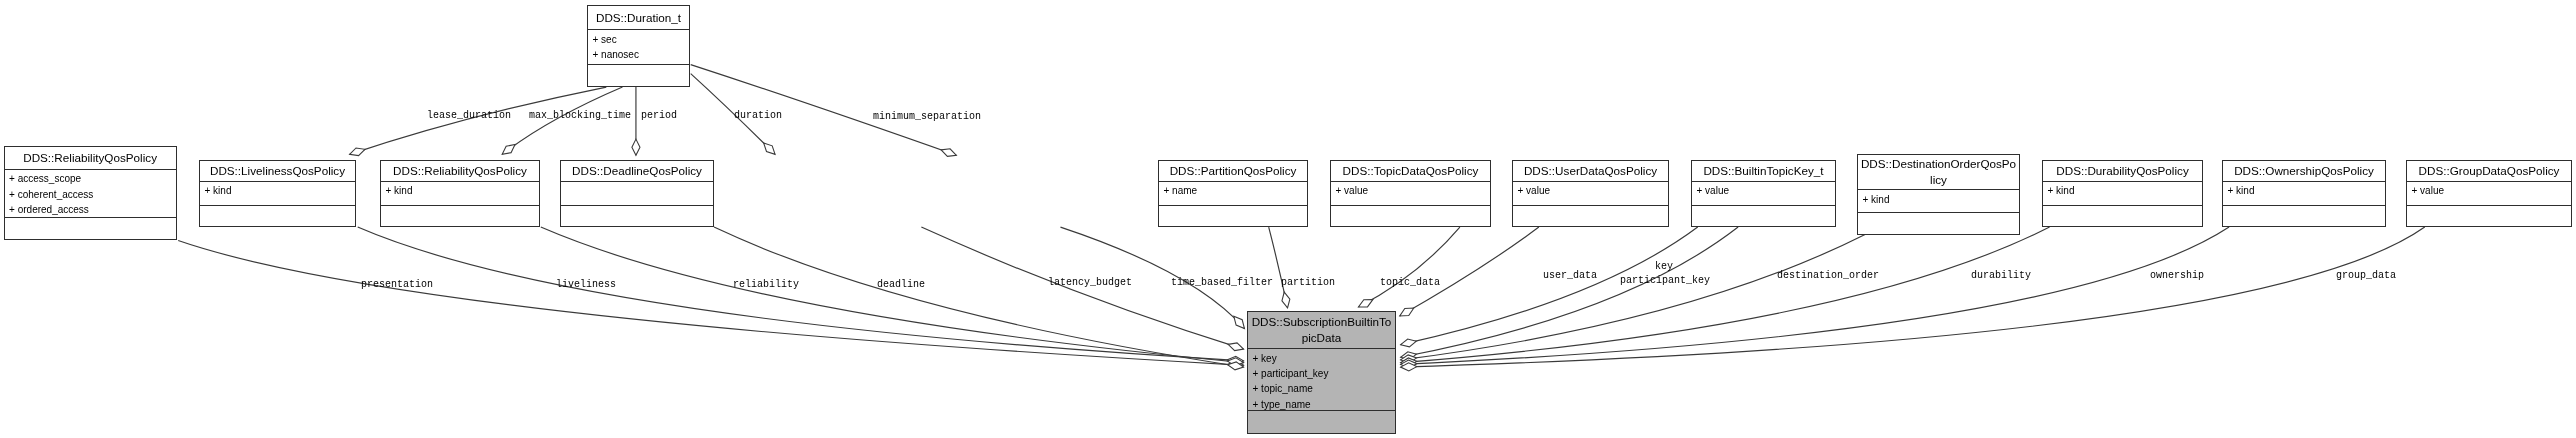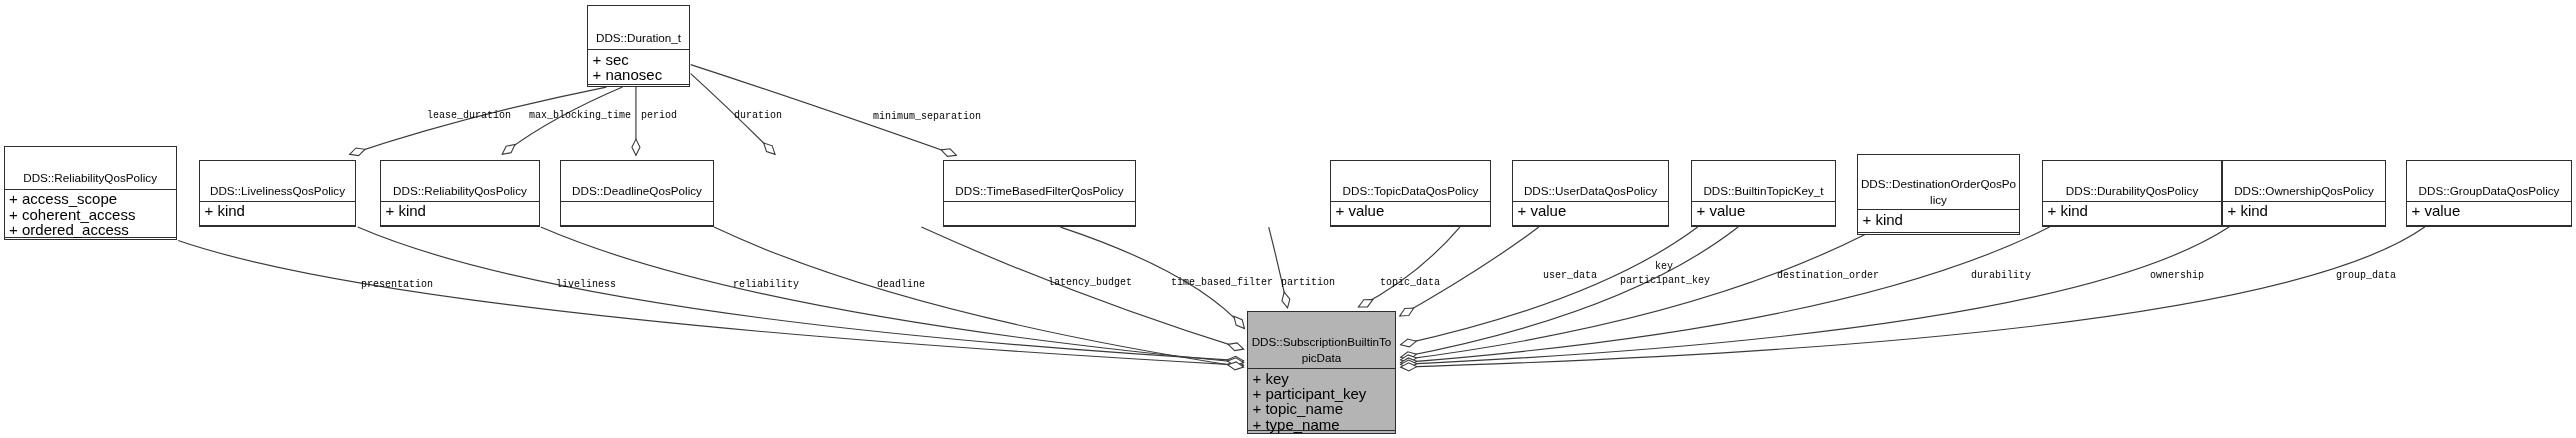--- a/index.html
+++ b/index.html
@@ -22,28 +22,27 @@
   }
   .uml-class.highlight{background:#b4b4b4;border-width:1.8px;}
   .c-title{
     box-sizing:border-box;
     border-bottom:1.3px solid #2e2e2e;
     display:flex;align-items:center;justify-content:center;
     text-align:center;
     font-size:11.7px;line-height:16px;
     padding:0 1.8px;
     overflow-wrap:anywhere;
-    margin-top:20px;
   }
   .c-attrs{
     box-sizing:border-box;
     border-bottom:1.3px solid #2e2e2e;
     padding:1.8px 1.8px 0 4.5px;
   }
-  .attr{font-size:15px;line-height:15.3px;white-space:nowrap;}
+  .attr{font-size:10px;line-height:15.3px;white-space:nowrap;}
   .c-ops{flex:1 1 auto;}
   .edge-label{
     position:absolute;
     font-size:10px;line-height:11.7px;
     white-space:nowrap;
     transform:translateX(-50%);
     z-index:3;
     font-family:Liberation Mono, monospace;
   }
   .edge-label.lbl-left{transform:none;}
@@ -117,26 +116,28 @@
     <div class="c-ops"></div>
   </div>
 
   <div class="uml-class" style="left:560px;top:160px;width:154px;height:67px">
     <div class="c-title" style="height:20.7px">DDS::DeadlineQosPolicy</div>
     <div class="c-attrs" style="height:24px"></div>
     <div class="c-ops"></div>
   </div>
 
 
-  <div class="uml-class" style="left:943px;top:160px;width:193px;height:67px">
-    <div class="c-title" style="height:20.7px">DDS::TimeBasedFilterQosPolicy</div>
-    <div class="c-attrs" style="height:24px"></div>
-    <div class="c-ops"></div>
-  </div>
-
+
+  <div class="uml-class" style="left:1158px;top:160px;width:150px;height:67px">
+    <div class="c-title" style="height:20.7px">DDS::PartitionQosPolicy</div>
+    <div class="c-attrs" style="height:24px">
+      <div class="attr">+ name</div>
+    </div>
+    <div class="c-ops"></div>
+  </div>
 
   <div class="uml-class" style="left:1330px;top:160px;width:161px;height:67px">
     <div class="c-title" style="height:20.7px">DDS::TopicDataQosPolicy</div>
     <div class="c-attrs" style="height:24px">
       <div class="attr">+ value</div>
     </div>
     <div class="c-ops"></div>
   </div>
 
   <div class="uml-class" style="left:1512px;top:160px;width:157px;height:67px">
@@ -156,21 +157,21 @@
   </div>
 
   <div class="uml-class" style="left:1857px;top:154px;width:163px;height:81px">
     <div class="c-title" style="height:35px">DDS::DestinationOrderQosPolicy</div>
     <div class="c-attrs" style="height:22.5px">
       <div class="attr">+ kind</div>
     </div>
     <div class="c-ops"></div>
   </div>
 
-  <div class="uml-class" style="left:2042px;top:160px;width:180px;height:67px">
+  <div class="uml-class" style="left:2042px;top:160px;width:161px;height:67px">
     <div class="c-title" style="height:20.7px">DDS::DurabilityQosPolicy</div>
     <div class="c-attrs" style="height:24px">
       <div class="attr">+ kind</div>
     </div>
     <div class="c-ops"></div>
   </div>
 
   <div class="uml-class" style="left:2222px;top:160px;width:164px;height:67px">
     <div class="c-title" style="height:20.7px">DDS::OwnershipQosPolicy</div>
     <div class="c-attrs" style="height:24px">

